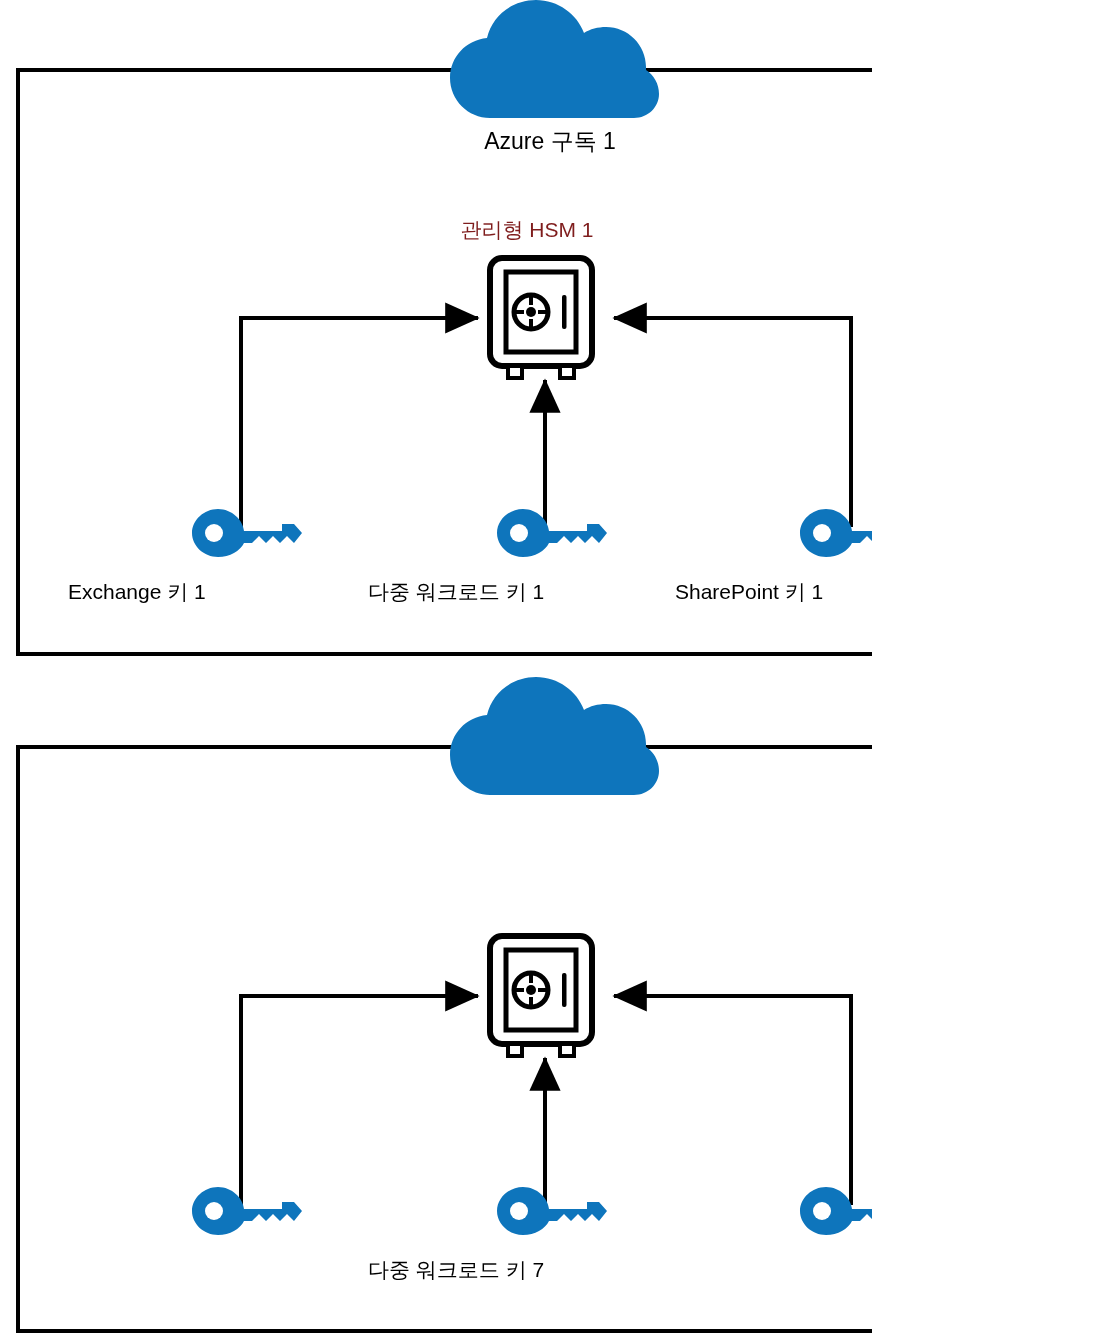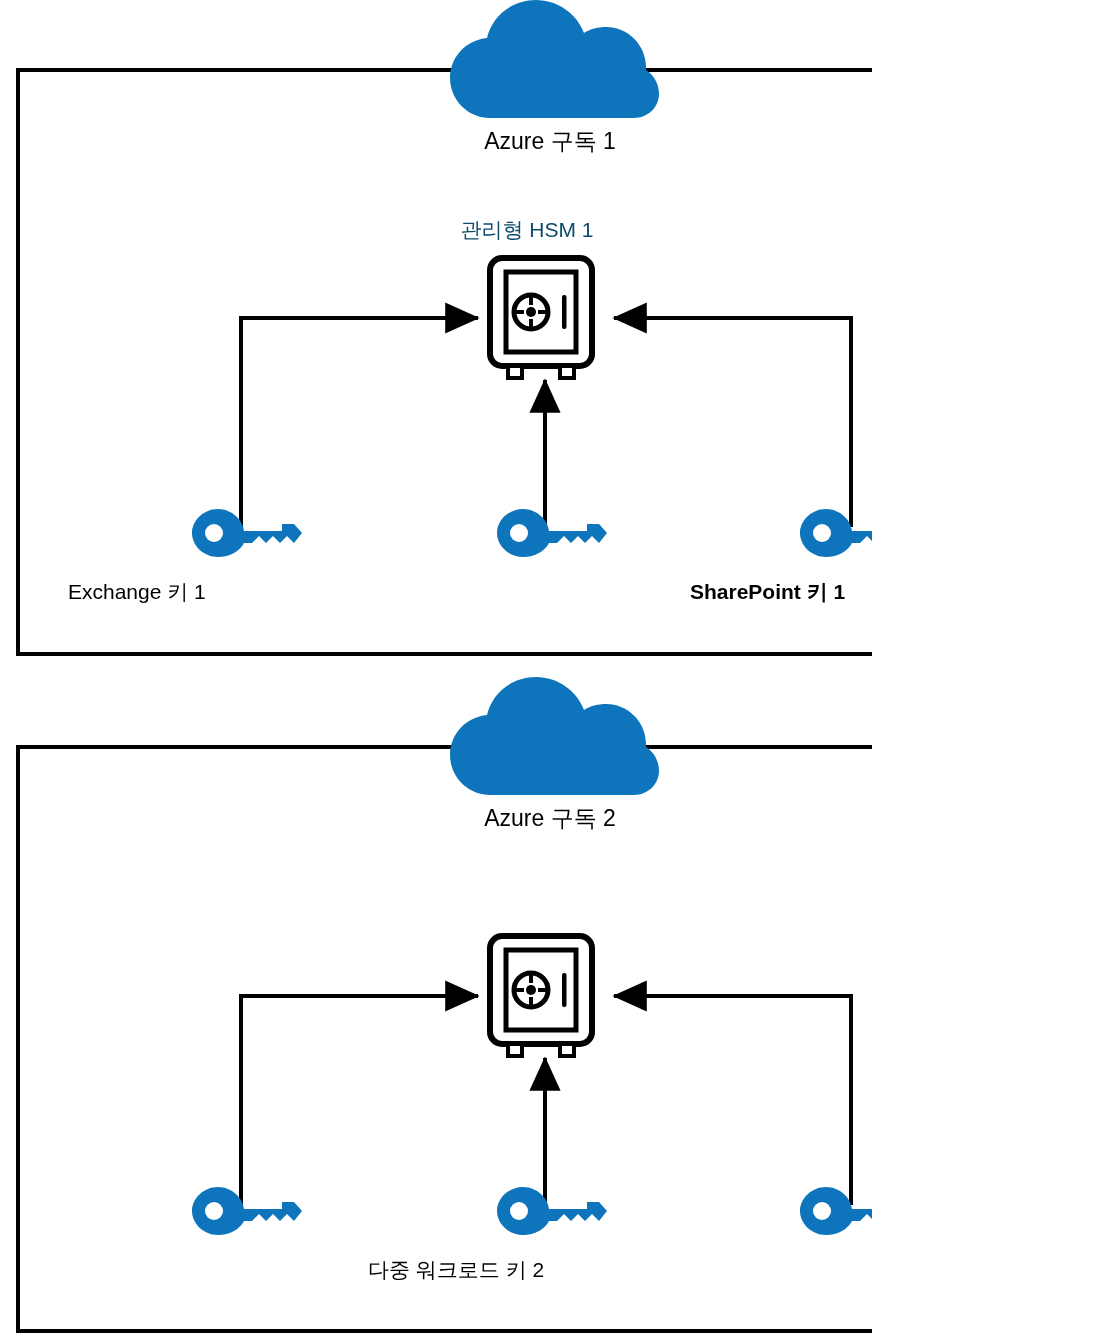--- a/index.html
+++ b/index.html
@@ -42,21 +42,21 @@
     white-space: nowrap;
     text-align: center;
     width: 400px;
   }
   .sub-label-1 { left: 350px; top: 126px; }
   .sub-label-2 { left: 350px; top: 803px; }
 
   .hsm-label {
     position: absolute;
     font-size: 21px;
-    color: #0c4a6e;
+    color: #7f1d1d;
     white-space: nowrap;
     text-align: center;
     width: 400px;
   }
   .hsm-label-1 { left: 327px; top: 216px; }
   .hsm-label-2 { left: 327px; top: 894px; }
 
   .safe-wrap {
     position: absolute;
     width: 116px;
@@ -80,21 +80,21 @@
   .key-label {
     position: absolute;
     font-size: 21px;
     color: #000000;
     white-space: nowrap;
     text-align: left;
     width: 320px;
   }
   .kl-l-1 { left: 68px;  top: 578px; }
   .kl-c-1 { left: 368px; top: 578px; }
-  .kl-r-1 { left: 690px; top: 578px; font-weight: bold; }
+  .kl-r-1 { left: 675px; top: 578px; }
   .kl-l-2 { left: 68px;  top: 1256px; }
   .kl-c-2 { left: 368px; top: 1256px; }
   .kl-r-2 { left: 675px; top: 1256px; }
 
   .connectors {
     position: absolute;
     left: 0;
     top: 0;
     width: 1094px;
     height: 1337px;
@@ -186,33 +186,33 @@
   <div class="key-wrap key-r-1">
     <svg viewBox="0 0 115 52" width="115" height="52" xmlns="http://www.w3.org/2000/svg">
       <path d="M28,2 C42,2 53,13 54,24 L92,24 L92,17 L104,17 L112,26 L104,36
                L97,29 L90,36 L83,29 L76,36 L69,29 L62,36 L54,36
                C50,44 40,50 28,50 C14,50 2,39 2,26 C2,13 14,2 28,2 Z" fill="#0E75BC"></path>
       <circle cx="24" cy="26" r="9" fill="#ffffff"></circle>
     </svg>
   </div>
 
   <div class="key-label kl-l-1">Exchange 키 1</div>
+  <div class="key-label kl-c-1">다중 워크로드 키 1</div>
   <div class="key-label kl-r-1">SharePoint 키 1</div>
 
   <div class="panel panel-2"></div>
 
   <div class="cloud-wrap cloud-2">
     <svg viewBox="0 0 280 120" width="280" height="120" xmlns="http://www.w3.org/2000/svg">
       <path d="M80,118 C58,118 40,100 40,78 C40,57 56,40 77,38 C82,16 102,0 126,0
                C148,0 167,14 174,33 C180,29 188,27 196,27 C218,27 236,45 236,67
                C236,68 236,69 236,70 C244,75 249,84 249,94 C249,107 238,118 224,118 Z" fill="#0E75BC"></path>
     </svg>
   </div>
 
-  <div class="sub-label sub-label-2">Azure 구독 2</div>
 
 
   <div class="safe-wrap safe-2">
     <svg viewBox="0 0 116 130" width="116" height="130" xmlns="http://www.w3.org/2000/svg">
       <rect x="4" y="3" width="102" height="108" rx="12" ry="12" fill="#ffffff" stroke="#000000" stroke-width="6"></rect>
       <rect x="20" y="17" width="70" height="80" fill="#ffffff" stroke="#000000" stroke-width="5"></rect>
       <circle cx="45" cy="57" r="17" fill="#ffffff" stroke="#000000" stroke-width="5"></circle>
       <circle cx="45" cy="57" r="5" fill="#000000"></circle>
       <path d="M45,41 L45,50 M45,64 L45,73 M29,57 L38,57 M52,57 L61,57" stroke="#000000" stroke-width="4" stroke-linecap="butt"></path>
       <rect x="76" y="40" width="4.5" height="34" rx="2" fill="#000000"></rect>
@@ -239,15 +239,15 @@
   </div>
   <div class="key-wrap key-r-2">
     <svg viewBox="0 0 115 52" width="115" height="52" xmlns="http://www.w3.org/2000/svg">
       <path d="M28,2 C42,2 53,13 54,24 L92,24 L92,17 L104,17 L112,26 L104,36
                L97,29 L90,36 L83,29 L76,36 L69,29 L62,36 L54,36
                C50,44 40,50 28,50 C14,50 2,39 2,26 C2,13 14,2 28,2 Z" fill="#0E75BC"></path>
       <circle cx="24" cy="26" r="9" fill="#ffffff"></circle>
     </svg>
   </div>
 
-  <div class="key-label kl-c-2">다중 워크로드 키 2</div>
+  <div class="key-label kl-c-2">다중 워크로드 키 7</div>
 
 </div>
 
 </body></html>

